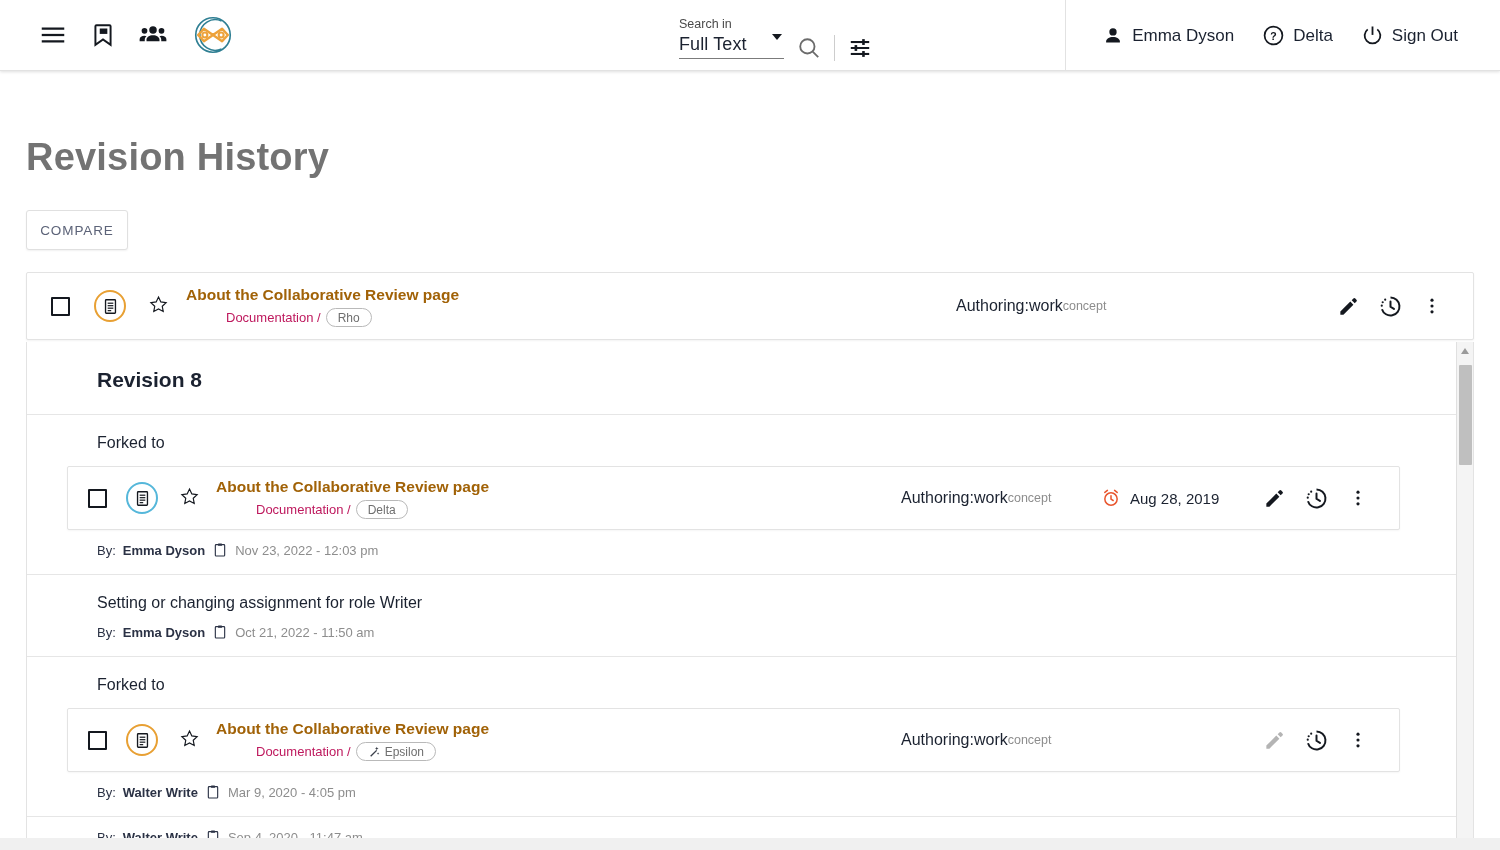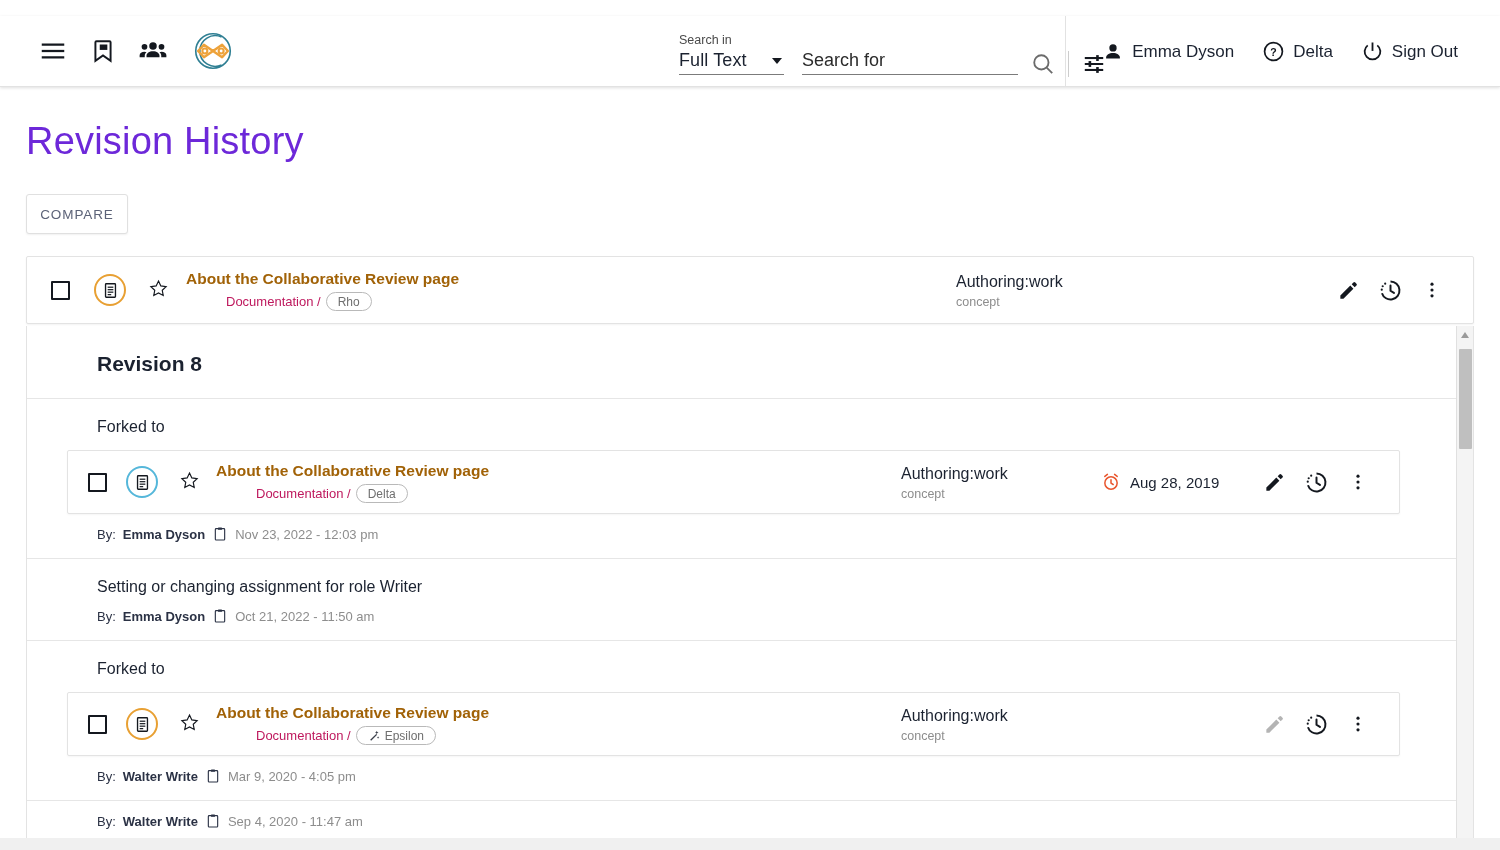--- a/index.html
+++ b/index.html
@@ -12,33 +12,32 @@
   }
 
   
   .topbar {
     height: 71px; width: 1500px;
     display: flex; align-items: center;
     background: #ffffff;
     border-bottom: 1px solid #e2e2e2;
     box-shadow: 0 1px 3px rgba(0,0,0,.13);
     position: relative;
-    margin-top: 16px;
   }
   .tb-left { display: flex; align-items: center; gap: 22px; padding-left: 38px; }
   .tb-icon { cursor: pointer; display: flex; align-items: center; justify-content: center; }
 
   .tb-center {
     position: absolute; left: 679px; top: 0; height: 71px;
     display: flex; align-items: flex-end; gap: 0;
   }
   .search-in-wrap { display: flex; flex-direction: column; padding-bottom: 12px; }
   .search-in-label { font-size: 12.5px; color: #4a4a4a; margin-bottom: 3px; line-height: 14px; }
   .search-in-field {
-    width: 105px; display: flex; align-items: center; justify-content: space-between;
+    width: 105px; display: flex; justify-content: space-between;
     border-bottom: 1px solid #7b7b7b; padding-bottom: 3px;
   }
   .search-in-value { font-size: 18px; color: #1b2230; letter-spacing: .1px; }
   .caret { width: 0; height: 0; border-left: 5.5px solid transparent; border-right: 5.5px solid transparent; border-top: 6.5px solid #14181f; margin-right: 2px; }
   .search-for {
     width: 216px; margin-left: 18px; margin-bottom: 12px;
     border-bottom: 1px solid #7b7b7b; padding-bottom: 3px;
   }
   .search-for input {
     border: none; outline: none; width: 100%;
@@ -52,21 +51,21 @@
     position: absolute; right: 0; top: 0; height: 71px;
     display: flex; align-items: center; gap: 0;
     padding-right: 28px; padding-left: 22px;
     border-left: 1px solid #e2e2e2;
   }
   .tb-right-item { display: flex; align-items: center; gap: 8px; cursor: pointer; padding: 0 14px; }
   .tb-right-item span.lbl { font-size: 17px; color: #1b2230; }
 
   
   .page { padding: 0 26px; }
-  .page-title { font-size: 38px; font-weight: 400; color: #6d28d9; letter-spacing: .2px; padding: 33px 0 0 0; }
+  .page-title { font-size: 38px; font-weight: 700; color: #737373; letter-spacing: .2px; padding: 33px 0 0 0; margin-top: 32px; }
 
   .compare-btn {
     margin-top: 31px; width: 102px; height: 40px;
     border: 1px solid #e0e0e0; border-radius: 3px; background: #fff;
     display: flex; align-items: center; justify-content: center;
     font-size: 13.5px; letter-spacing: .9px; color: #5c6378;
     box-shadow: 0 1px 2px rgba(0,0,0,.06); cursor: pointer;
   }
 
   
@@ -96,21 +95,21 @@
   .doc-meta { display: flex; flex-direction: column; justify-content: center; }
   .doc-title { font-size: 15.5px; font-weight: bold; color: #a16207; line-height: 20px; }
   .doc-sub { display: flex; align-items: center; gap: 5px; margin-top: 3px; }
   .doc-sub-text { font-size: 13px; color: #be185d; margin-left: 40px; }
   .pill {
     border: 1px solid #b9b9b9; border-radius: 11px; height: 19px;
     padding: 0 11px; display: inline-flex; align-items: center; gap: 4px;
     font-size: 12px; color: #6f6f6f; background: #fff;
   }
 
-  .status-col { display: flex; flex-direction: column; justify-content: space-between; }
+  .status-col { display: flex; flex-direction: row; justify-content: flex-start; }
   .status-main { font-size: 16px; color: #1b2230; line-height: 20px; }
   .status-sub { font-size: 12.5px; color: #8d8d8d; margin-top: 3px; }
 
   .due { display: flex; align-items: center; gap: 9px; }
   .due-text { font-size: 15px; color: #1b2230; }
 
   .row-actions { display: flex; align-items: center; gap: 0; }
   .act { width: 42px; display: flex; align-items: center; justify-content: center; cursor: pointer; }
 
   
@@ -203,23 +202,20 @@
 
   <div class="tb-center">
     <div class="search-in-wrap">
       <div class="search-in-label">Search in</div>
       <div class="search-in-field">
         <span class="search-in-value">Full Text</span>
         <span class="caret"></span>
       </div>
     </div>
 
-    <div class="search-for">
-      <input type="text" placeholder="Search for" style="">
-    </div>
 
     <div class="tb-center-icons">
       <div class="tb-icon">
         <svg width="26" height="26" viewBox="0 0 24 24">
           <circle cx="10.5" cy="10.5" r="6.6" fill="none" stroke="#6b6b6b" stroke-width="1.7"></circle>
           <line x1="15.4" y1="15.4" x2="20.5" y2="20.5" stroke="#6b6b6b" stroke-width="1.7"></line>
         </svg>
       </div>
       <div class="vdiv"></div>
       <div class="tb-icon">

